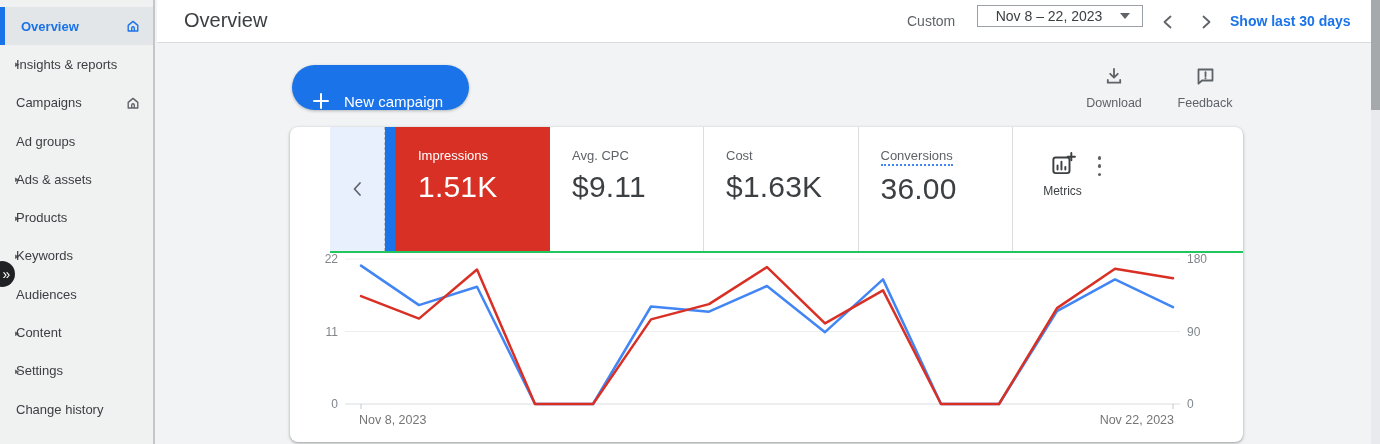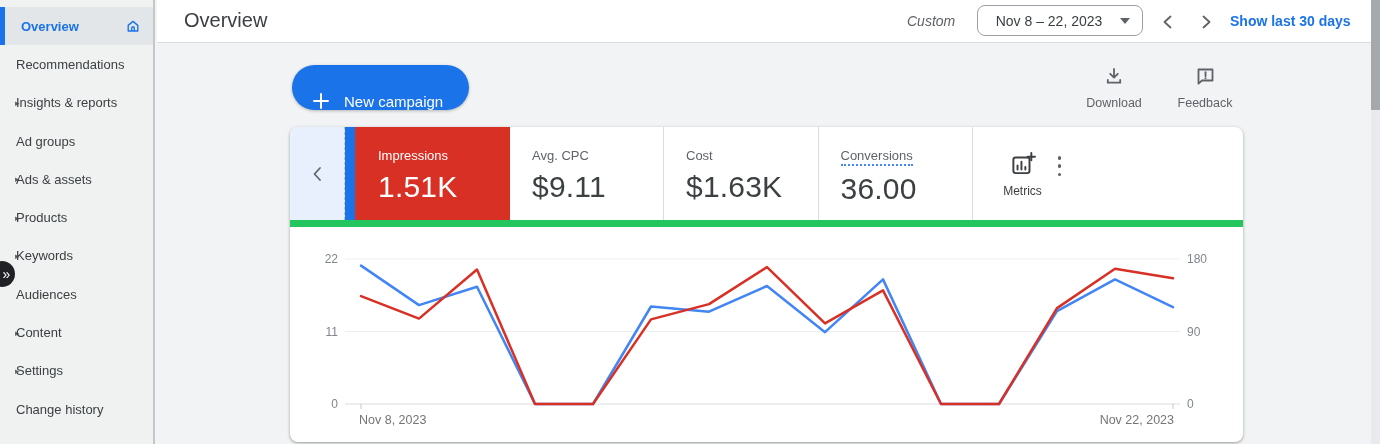--- a/index.html
+++ b/index.html
@@ -23,23 +23,23 @@
   .side-item.selected .lbl { color:#1a73e8; font-weight:bold; }
   .side-item.selected .home { color:#1a73e8; }
   .expand-fab { position:absolute; left:-11px; top:261px; width:26px; height:26px; border-radius:50%;
                 background:#202124; color:#fff; z-index:9; display:flex; align-items:center;
                 justify-content:center; font-size:14px; padding-left:9px; cursor:pointer; }
 
   
   .topbar { position:absolute; left:157px; top:0; width:1223px; height:43px; background:#fff;
             border-bottom:1px solid #dadce0; z-index:4; }
   .page-title { position:absolute; left:27px; top:9px; font-size:20px; color:#3c4043; }
-  .custom-lbl { position:absolute; left:750px; top:13px; font-size:14px; color:#5f6368;font-style:italic; }
-  .date-box { position:absolute; left:820px; top:5px; width:166px; height:31px; border:1px solid #9aa0a6;
-              border-radius:8px; background:#fff; display:flex; align-items:center; cursor:pointer; }
+  .custom-lbl { position:absolute; left:750px; top:13px; font-size:14px; color:#5f6368; }
+  .date-box { position:absolute; left:820px; top:5px; width:166px; height:22px; border:1px solid #9aa0a6;
+              border-radius:0; background:#fff; display:flex; align-items:center; cursor:pointer; }
   .date-box .dtxt { flex:1; text-align:center; font-size:14px; color:#3c4043; }
   .caret { width:0; height:0; border-left:5px solid transparent; border-right:5px solid transparent;
            border-top:6px solid #5f6368; margin-right:12px; }
   .nav-chev { position:absolute; top:11px; width:22px; height:22px; display:flex; align-items:center;
               justify-content:center; cursor:pointer; color:#5f6368; }
   .nav-chev.prev { left:1000px; }
   .nav-chev.next { left:1038px; }
   .show-last { position:absolute; left:1073px; top:13px; font-size:14px; font-weight:bold;
                color:#1a73e8; cursor:pointer; white-space:nowrap; }
 
@@ -56,21 +56,21 @@
   .tool-block { position:absolute; top:66px; width:70px; text-align:center; cursor:pointer; }
   .tool-block.download { left:1079px; }
   .tool-block.feedback { left:1170px; }
   .tool-block .tlabel { font-size:12.5px; color:#5f6368; margin-top:6px; }
   .tool-block svg { color:#5f6368; }
 
   
   .card { position:absolute; left:290px; top:127px; width:953px; height:315px; background:#fff;
           border-radius:8px; box-shadow:0 1px 2px rgba(60,64,67,.3),0 1px 3px 1px rgba(60,64,67,.15);
           overflow:hidden; }
-  .metric-row { display:flex; height:100px; border-bottom:7px solid #22c55e; }
+  .metric-row { display:flex; height:126px; border-bottom:2px solid #22c55e;margin-left:40px; }
   .metric-nav { width:55px; flex:none; background:#e8f0fe; border-right:1px dashed #bdc1c6;
                 display:flex; align-items:center; justify-content:center; cursor:pointer; color:#5f6368; }
   .mcard { flex:none; padding:19px 0 0 22px; cursor:pointer; background:#fff; }
   .mcard .mlabel { font-size:13px; color:#5f6368; display:inline-block; }
   .mcard .mlabel.dotted { border-bottom:2px dotted #4285f4; padding-bottom:1px; }
   .mcard .mvalue { font-size:30px; color:#3c4043; margin-top:6px; letter-spacing:.2px; }
   .mcard.c1 { width:165px; background:#d93025; border-left:10px solid #1a73e8; padding-left:23px; }
   .mcard.c1 .mlabel, .mcard.c1 .mvalue { color:#fff; }
   .mcard.c2 { width:154px;   border-right:1px solid #dadce0; }
   .mcard.c3 { width:154.5px; border-right:1px solid #dadce0; }
@@ -95,27 +95,34 @@
       <span class="arrow">▸</span>
       <span class="lbl">Overview</span>
       <span class="spacer"></span>
       <span class="home">
         <svg width="16" height="16" viewBox="0 0 20 20">
             <path d="M4 9.2 L10 4.2 L16 9.2 V16.2 H4 Z" fill="none" stroke="currentColor" stroke-width="1.7" stroke-linejoin="round"></path>
             <path d="M8.4 16.2 V12.6 a1.6 1.6 0 0 1 3.2 0 V16.2" fill="none" stroke="currentColor" stroke-width="1.7"></path>
           </svg>
       </span>
     </div>
-    <div class="side-item">
-      <span class="arrow">▸</span>
-      <span class="lbl">Recommendations</span>
-    </div>
     <div class="side-item expandable">
       <span class="arrow">▸</span>
       <span class="lbl">Insights &amp; reports</span>
+    </div>
+    <div class="side-item">
+      <span class="arrow">▸</span>
+      <span class="lbl">Campaigns</span>
+      <span class="spacer"></span>
+      <span class="home">
+        <svg width="16" height="16" viewBox="0 0 20 20">
+            <path d="M4 9.2 L10 4.2 L16 9.2 V16.2 H4 Z" fill="none" stroke="currentColor" stroke-width="1.7" stroke-linejoin="round"></path>
+            <path d="M8.4 16.2 V12.6 a1.6 1.6 0 0 1 3.2 0 V16.2" fill="none" stroke="currentColor" stroke-width="1.7"></path>
+          </svg>
+      </span>
     </div>
     <div class="side-item">
       <span class="arrow">▸</span>
       <span class="lbl">Ad groups</span>
     </div>
     <div class="side-item expandable">
       <span class="arrow">▸</span>
       <span class="lbl">Ads &amp; assets</span>
     </div>
     <div class="side-item expandable">

